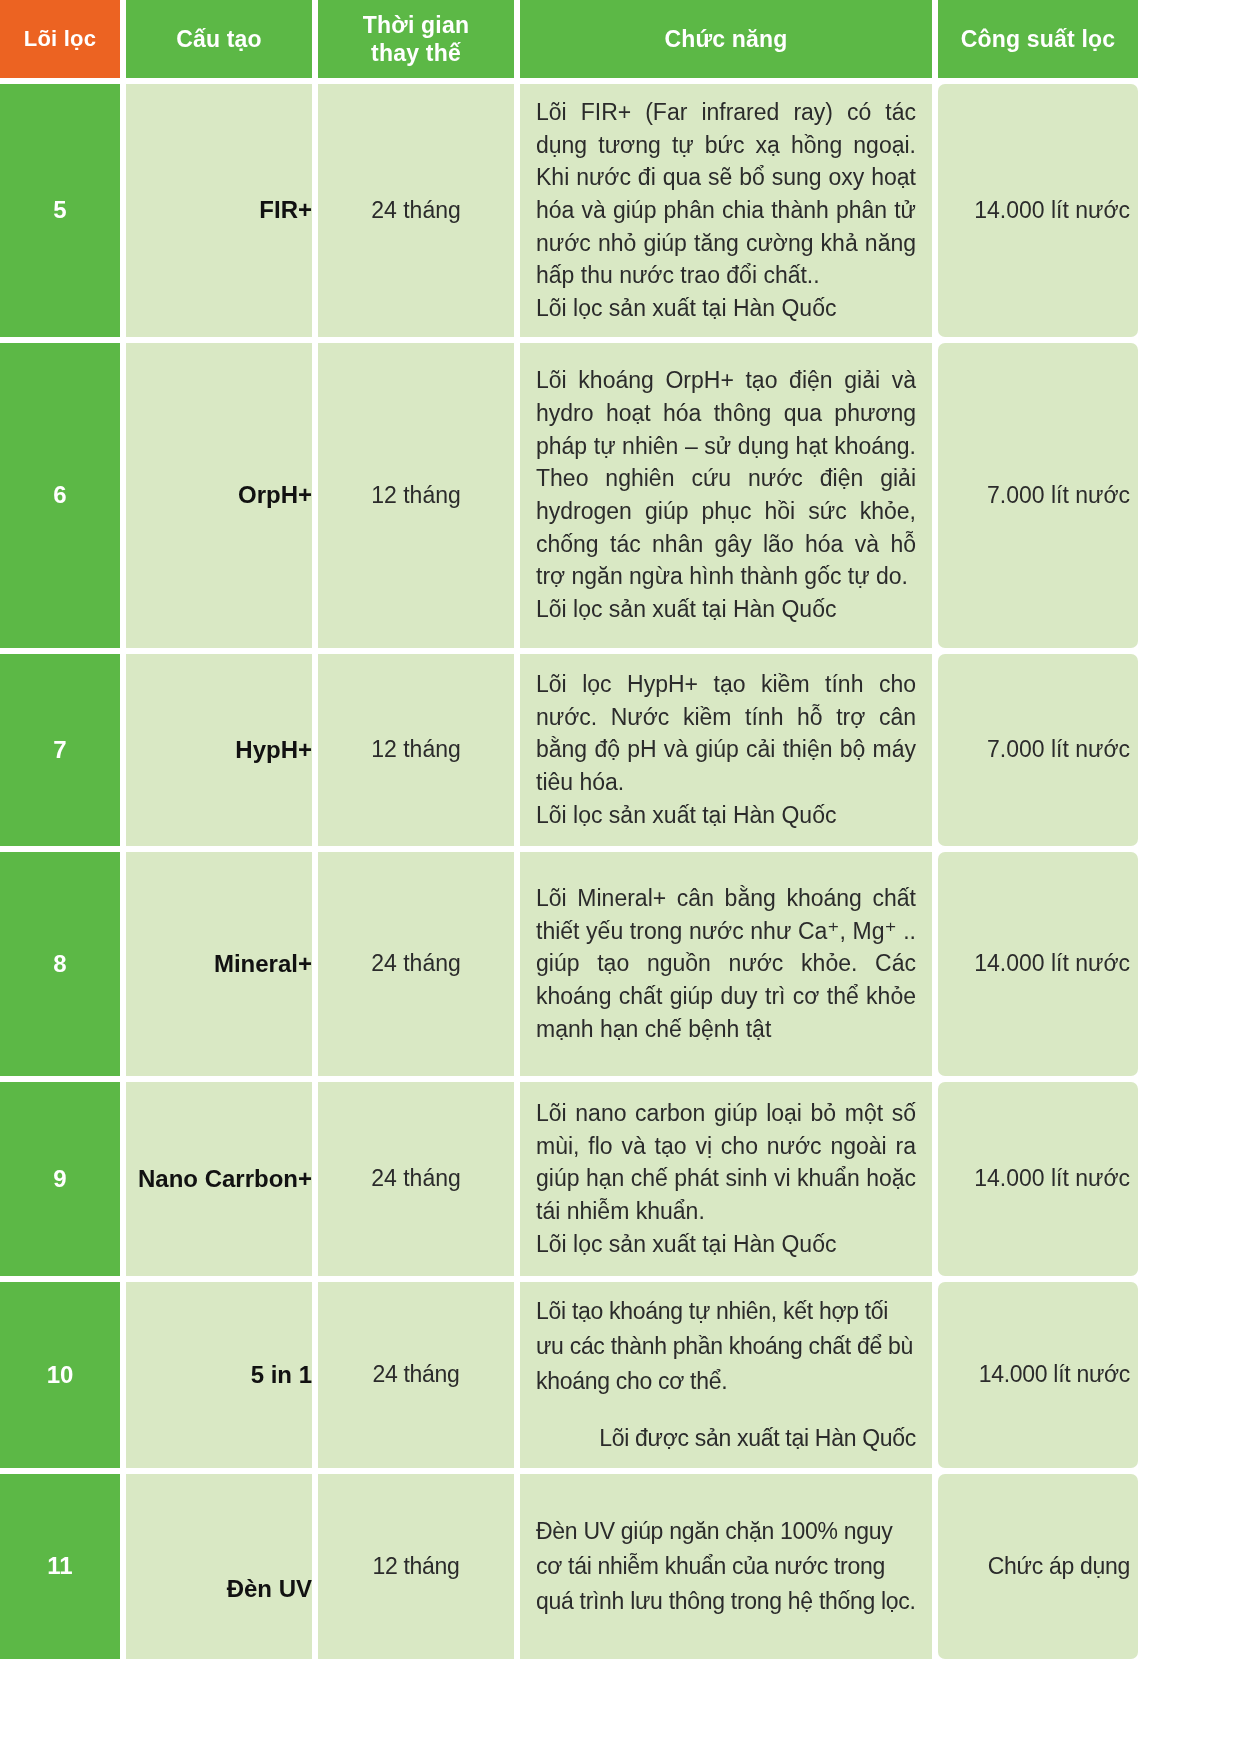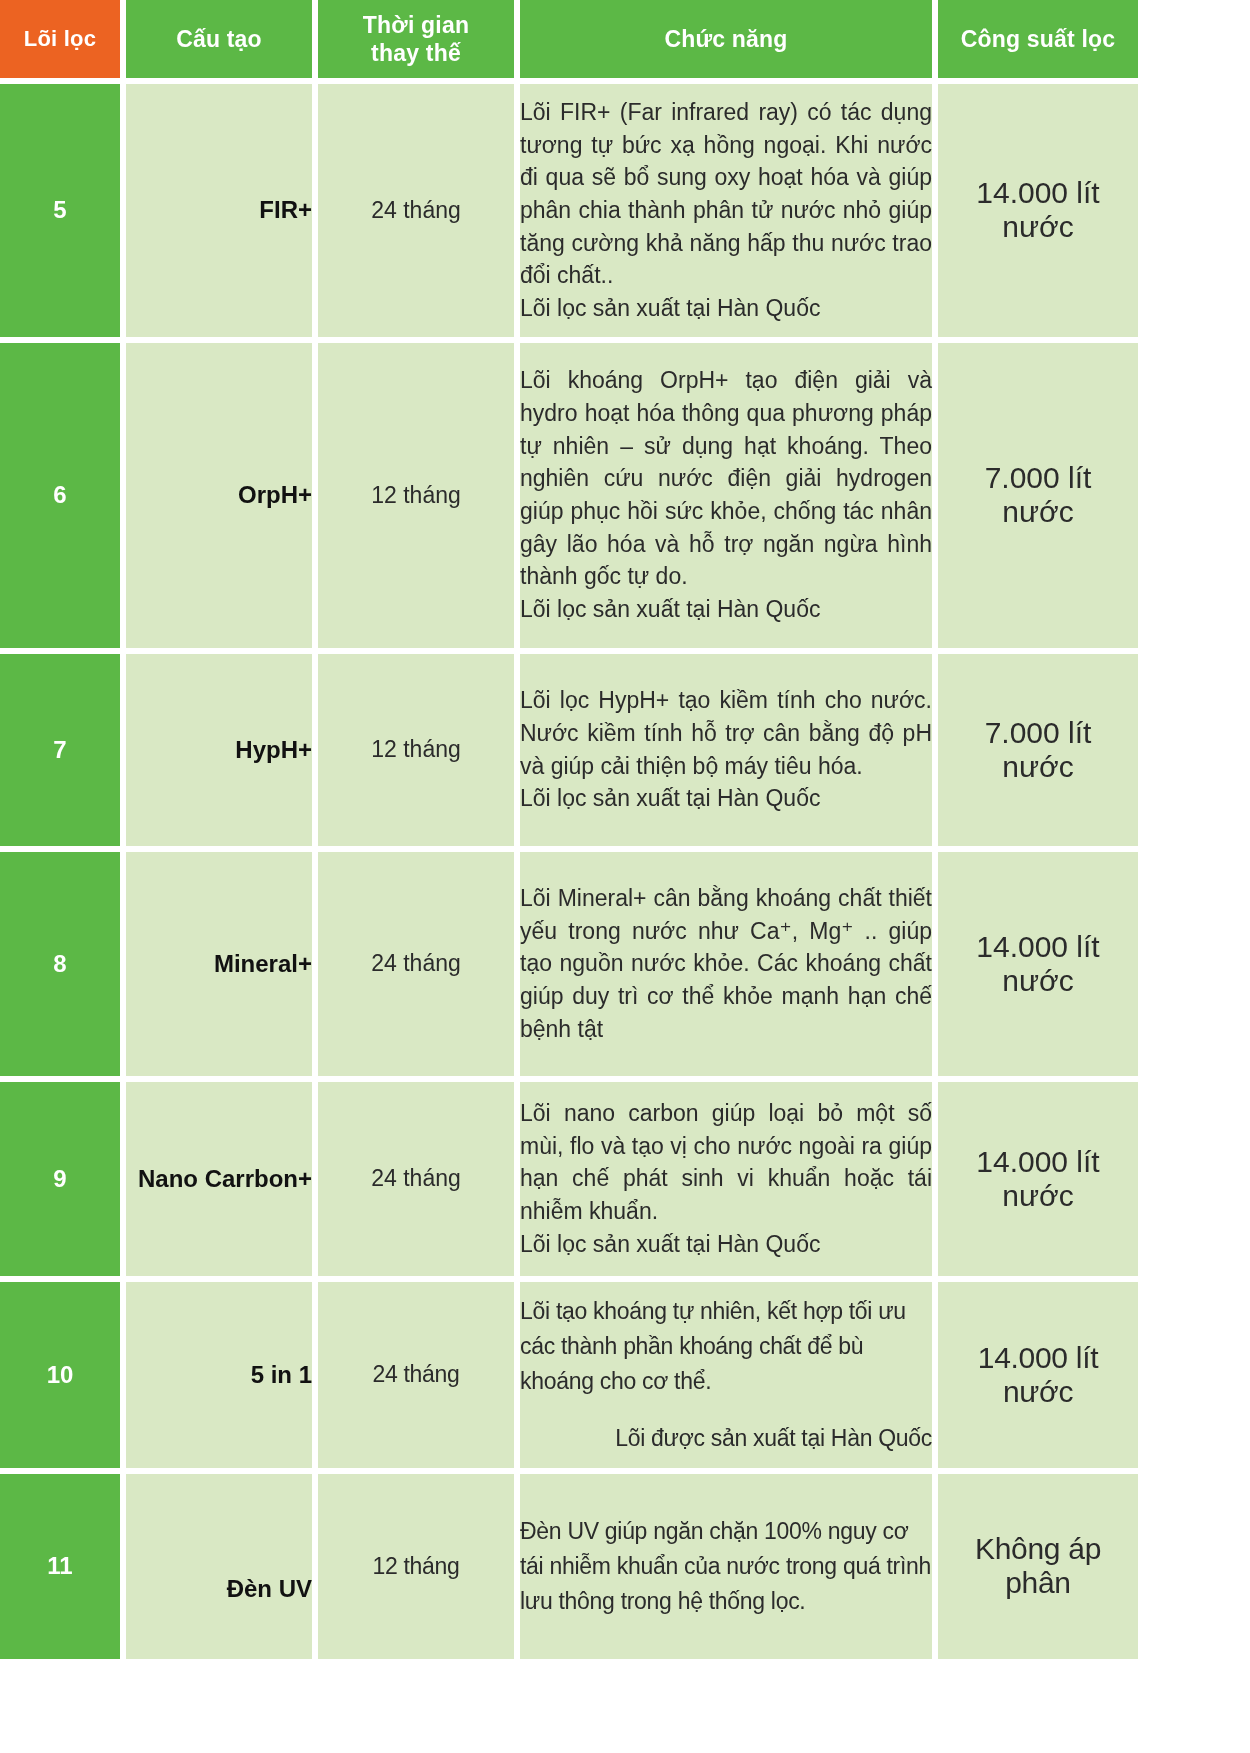--- a/index.html
+++ b/index.html
@@ -75,29 +75,30 @@
     text-align: center;
     vertical-align: middle;
   }
   td.func {
     background: #d9e8c4;
     color: #2b2b2b;
     font-size: 23px;
     text-align: justify;
     vertical-align: middle;
     line-height: 1.42;
-    padding: 12px 0;
+    padding: 12px 16px;
   }
   td.cap {
     background: #d9e8c4;
     color: #2b2b2b;
-    font-size: 30px;
-    text-align: center;
+    font-size: 23px;
+    text-align: right;
     vertical-align: middle;
     padding: 0 8px;
+    border-radius: 7px;
   }
 
   td.func p {
     margin: 0;
   }
   td.func p.nojust {
     text-align: left;
   }
   td.func p.gap {
     margin-top: 22px;
@@ -206,17 +207,17 @@
       <td class="cap">14.000 lít nước</td>
     </tr>
 
     <tr class="narrow" style="height:185px">
       <td class="idx">11</td>
       <td class="name lowered">Đèn UV</td>
       <td class="time">12 tháng</td>
       <td class="func">
         <p class="nojust">Đèn UV giúp ngăn chặn 100% nguy cơ tái nhiễm khuẩn của nước trong quá trình lưu thông trong hệ thống lọc.</p>
       </td>
-      <td class="cap">Không áp phân</td>
+      <td class="cap">Chức áp dụng</td>
     </tr>
 
   </tbody>
 </table>
 
 </body></html>

